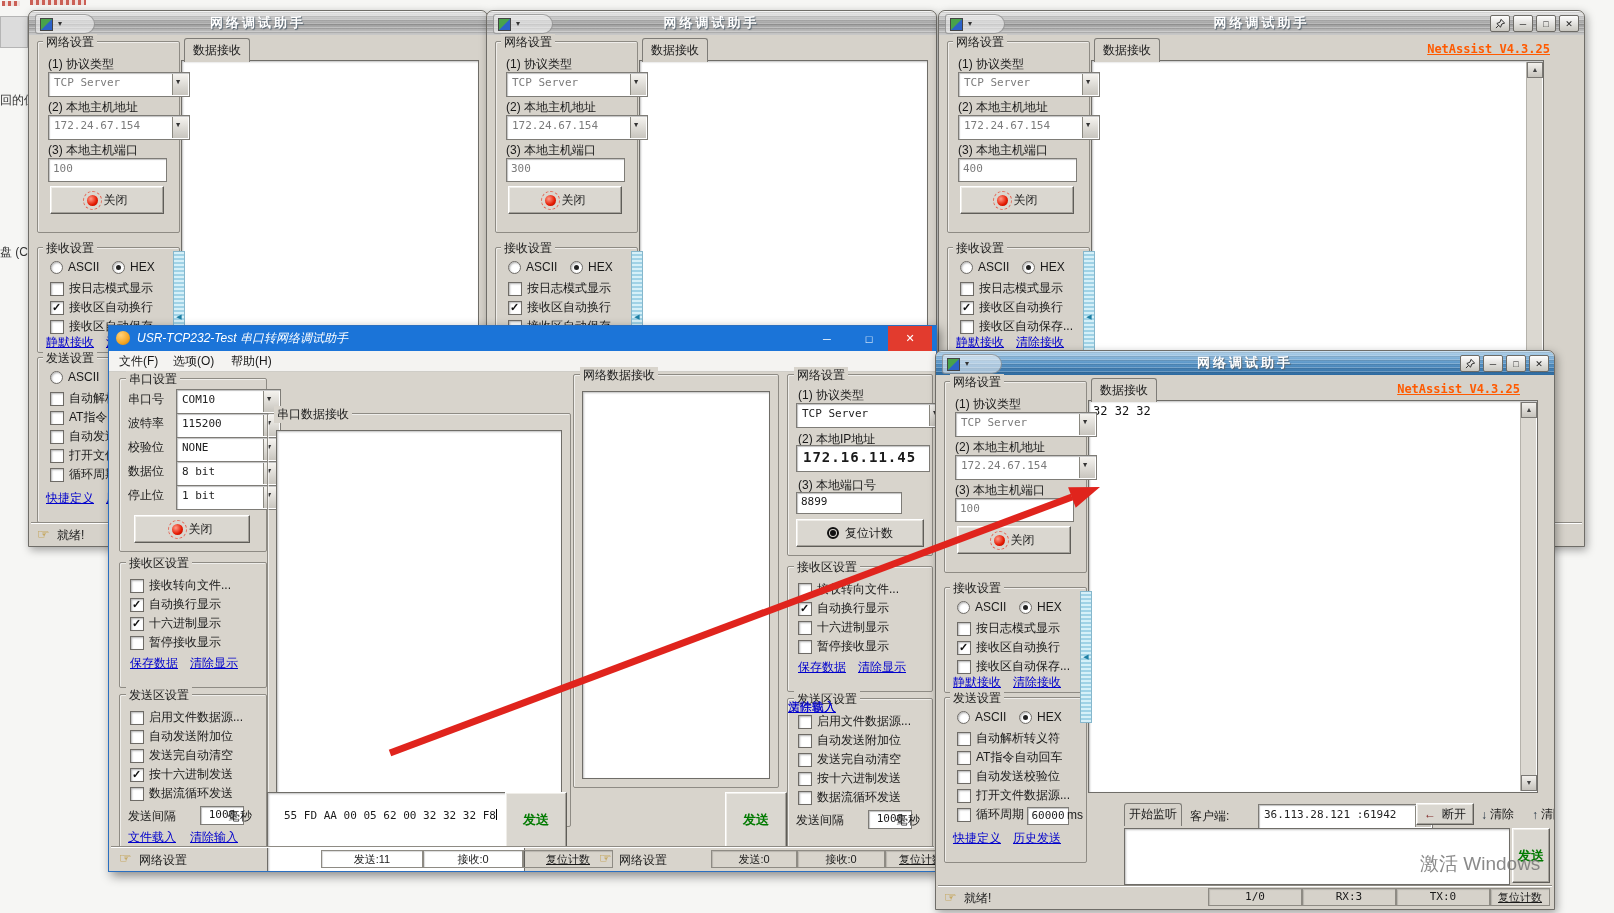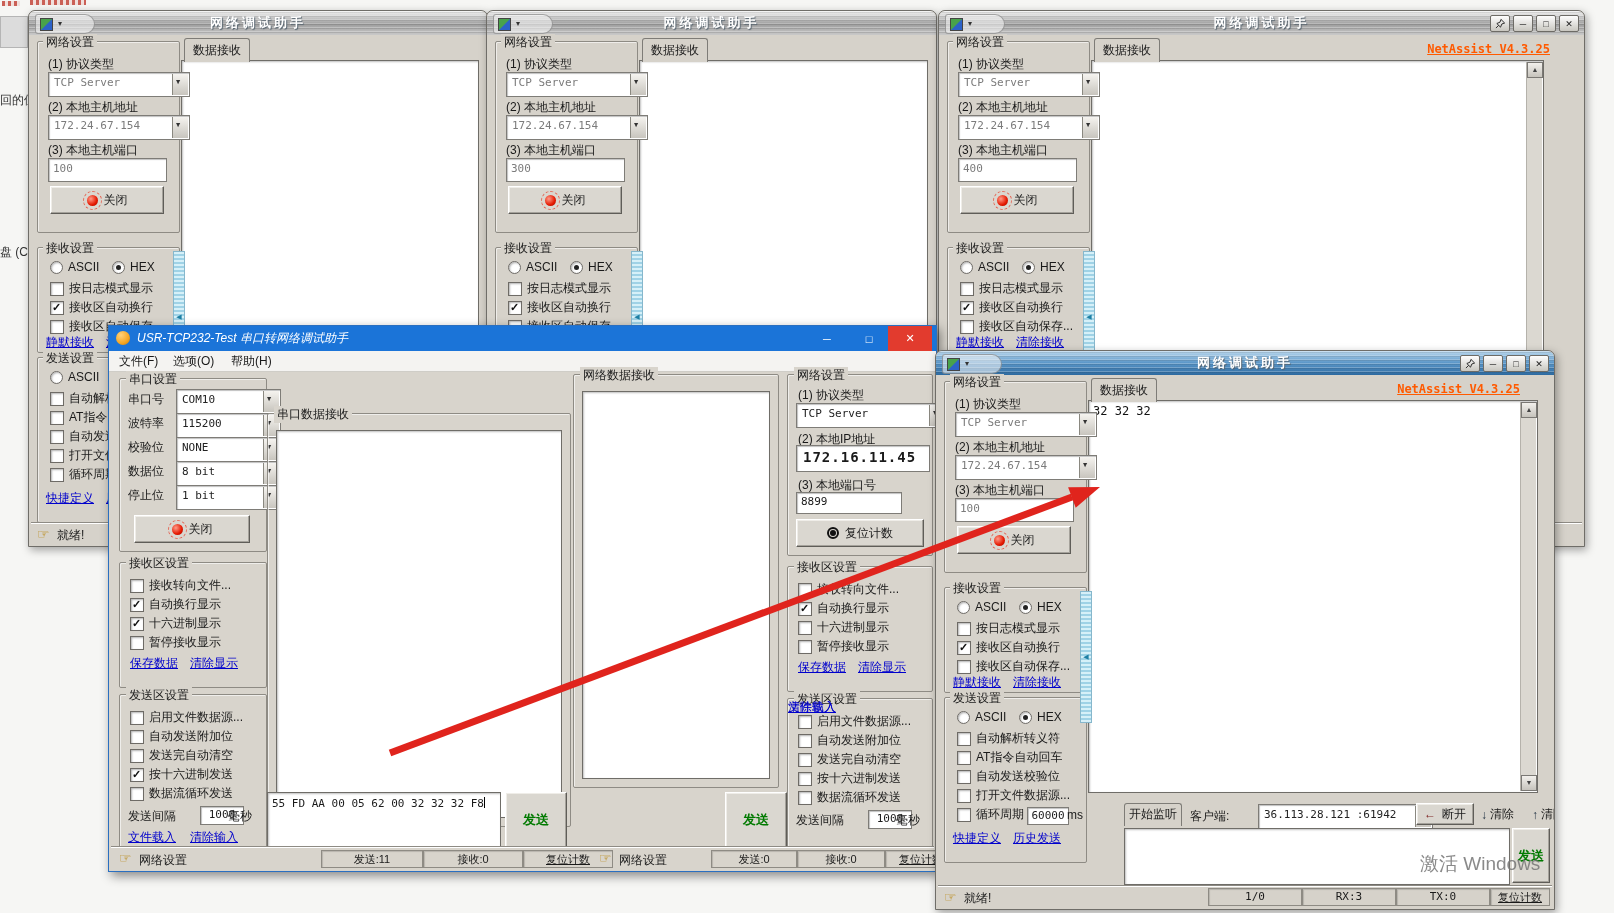--- a/index.html
+++ b/index.html
@@ -155,21 +155,21 @@
   .int-lbl{position:absolute;left:8px;top:113px;}
   .int-in{position:absolute;left:80px;top:111px;width:38px;height:15px;}
   .int-unit{position:absolute;left:108px;top:113px;}
   .ug-send1 .s1{left:8px;top:134px;} .ug-send1 .s2{left:70px;top:134px;}
   .ug-srx{left:158px;top:48px;width:302px;height:412px;margin-top:39px;}
   .ug-nrx{left:464px;top:48px;width:204px;height:412px;}
   .wht{position:absolute;left:8px;top:16px;right:8px;bottom:8px;background:#fff;
     border:1px solid #6f6d68;box-shadow:inset 1px 1px 2px rgba(0,0,0,.25);}
   .usend-in{position:absolute;top:466px;background:#fff;border:1px solid #6f6d68;
     box-shadow:inset 1px 1px 2px rgba(0,0,0,.25);font-family:"DejaVu Sans Mono",monospace;font-size:11px;
-    padding:4px;height:46px;cursor:text;}
+    padding:16px;height:46px;cursor:text;}
   .us1{left:158px;width:224px;} .us2{left:476px;width:130px;}
   .ubtn-send{position:absolute;top:466px;width:62px;height:56px;}
   .ub1{left:396px;} .ub2{left:616px;}
   .tcaret{display:inline-block;width:1px;height:11px;background:#000;vertical-align:-1px;}
   .ug-net2{left:678px;top:48px;width:144px;height:180px;}
   .ug-net2 .l1{left:10px;top:12px;} 
   .ug-net2 .c1{left:8px;top:28px;width:126px;}
   .ug-net2 .l2{left:10px;top:56px;}
   .ipbox{position:absolute;left:8px;top:70px;width:126px;height:22px;background:#fff;border:1px solid #7e7c77;
     box-shadow:inset 1px 1px 1px rgba(0,0,0,.25);font-family:"DejaVu Sans Mono",monospace;

